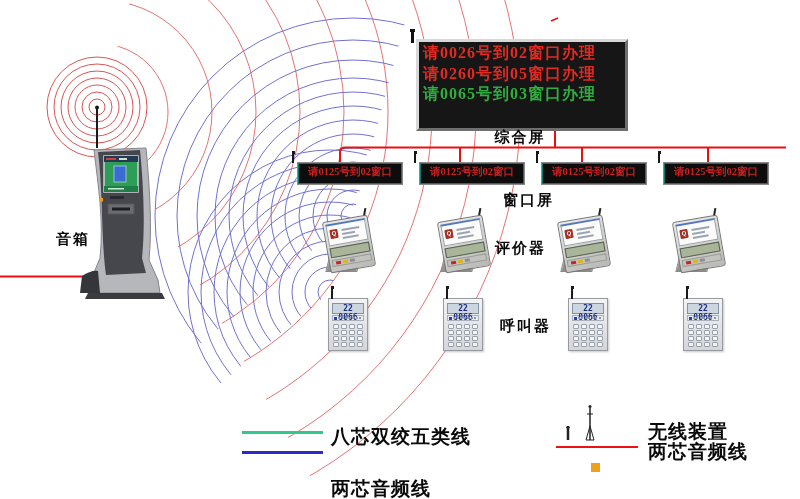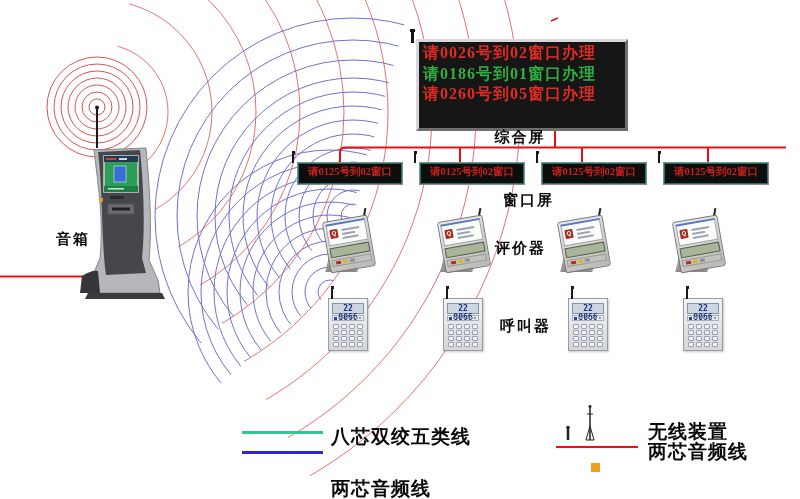--- a/index.html
+++ b/index.html
@@ -173,22 +173,22 @@
     <rect x="38" y="114" width="26" height="10" fill="#6a6c72" stroke="#55565a"></rect>
     <rect x="42" y="117.5" width="18" height="3" fill="#1e1e22"></rect>
     <path d="M12,186 C18,182 24,180 28,181 L30,203 L10,203 Z" fill="#35363a"></path>
     <path d="M18,203 L92,203 L95,209 L15,209 Z" fill="#3a3b3f"></path>
   </svg>
   <div class="lbl" style="left:56px; top:230px;">音箱</div>
 
   <div class="main-display">
     <span class="md-antenna"></span>
     <div class="md-line red">请0026号到02窗口办理</div>
-    <div class="md-line green">请0186号到01窗口办理</div>
     <div class="md-line red">请0260号到05窗口办理</div>
+    <div class="md-line green">请0065号到03窗口办理</div>
   </div>
   <div class="lbl" style="left:492px; top:128px; width:56px; text-align:center;">综合屏</div>
 
   <div class="wscreen" style="left:298px;">
     <span class="ws-antenna"></span>
     <span>请0125号到02窗口</span>
   </div>
   <div class="wscreen" style="left:420px;">
     <span class="ws-antenna"></span>
     <span>请0125号到02窗口</span>

